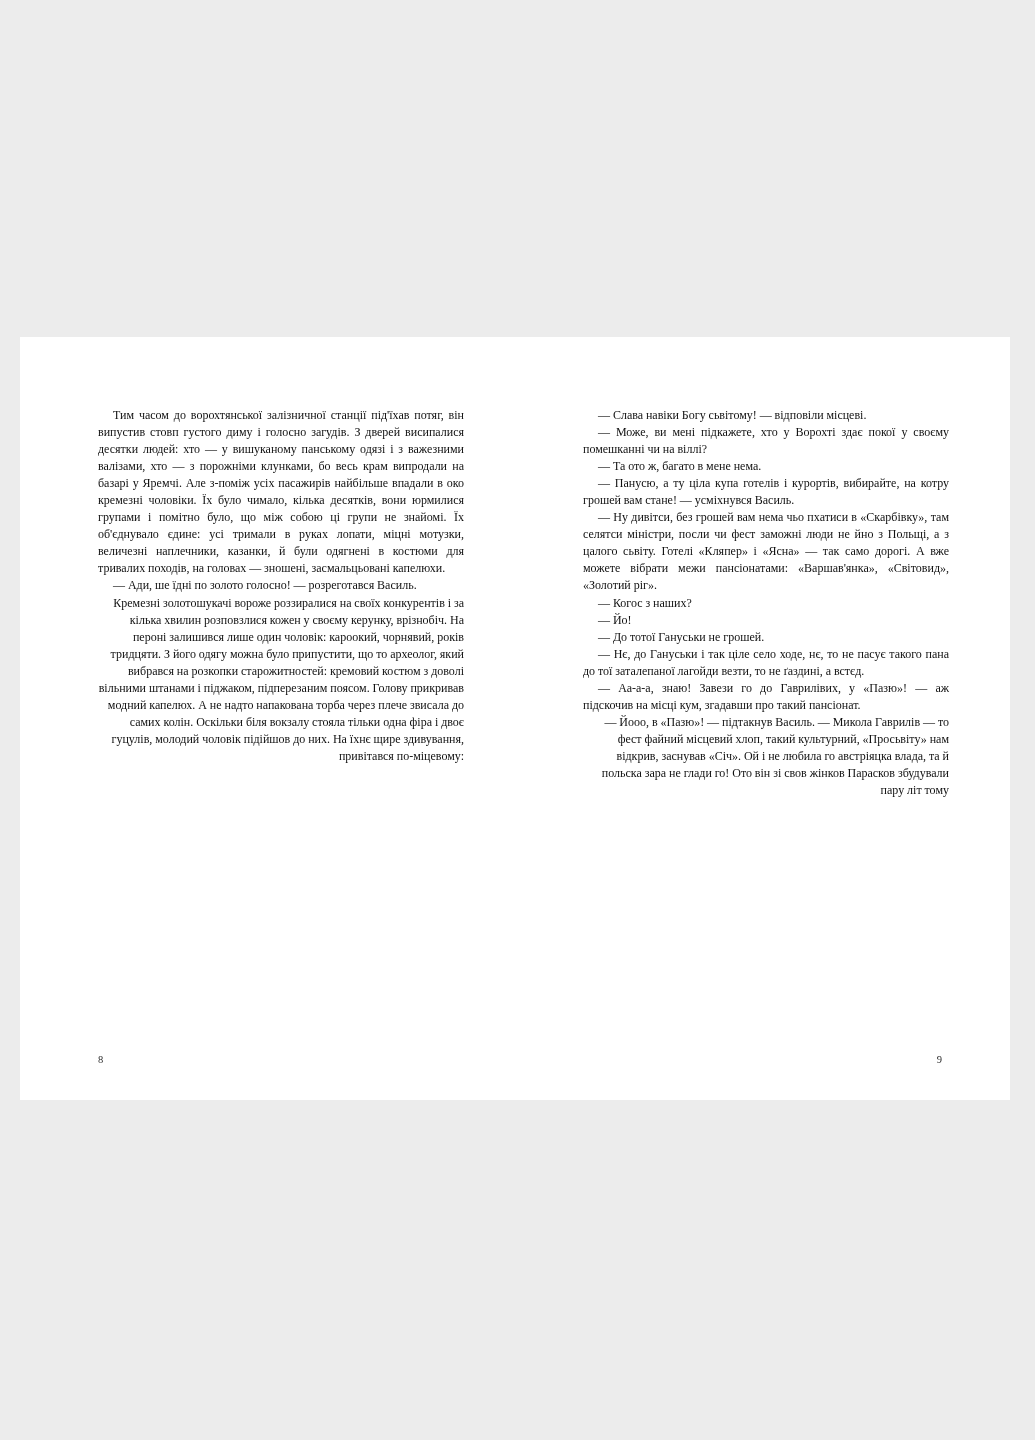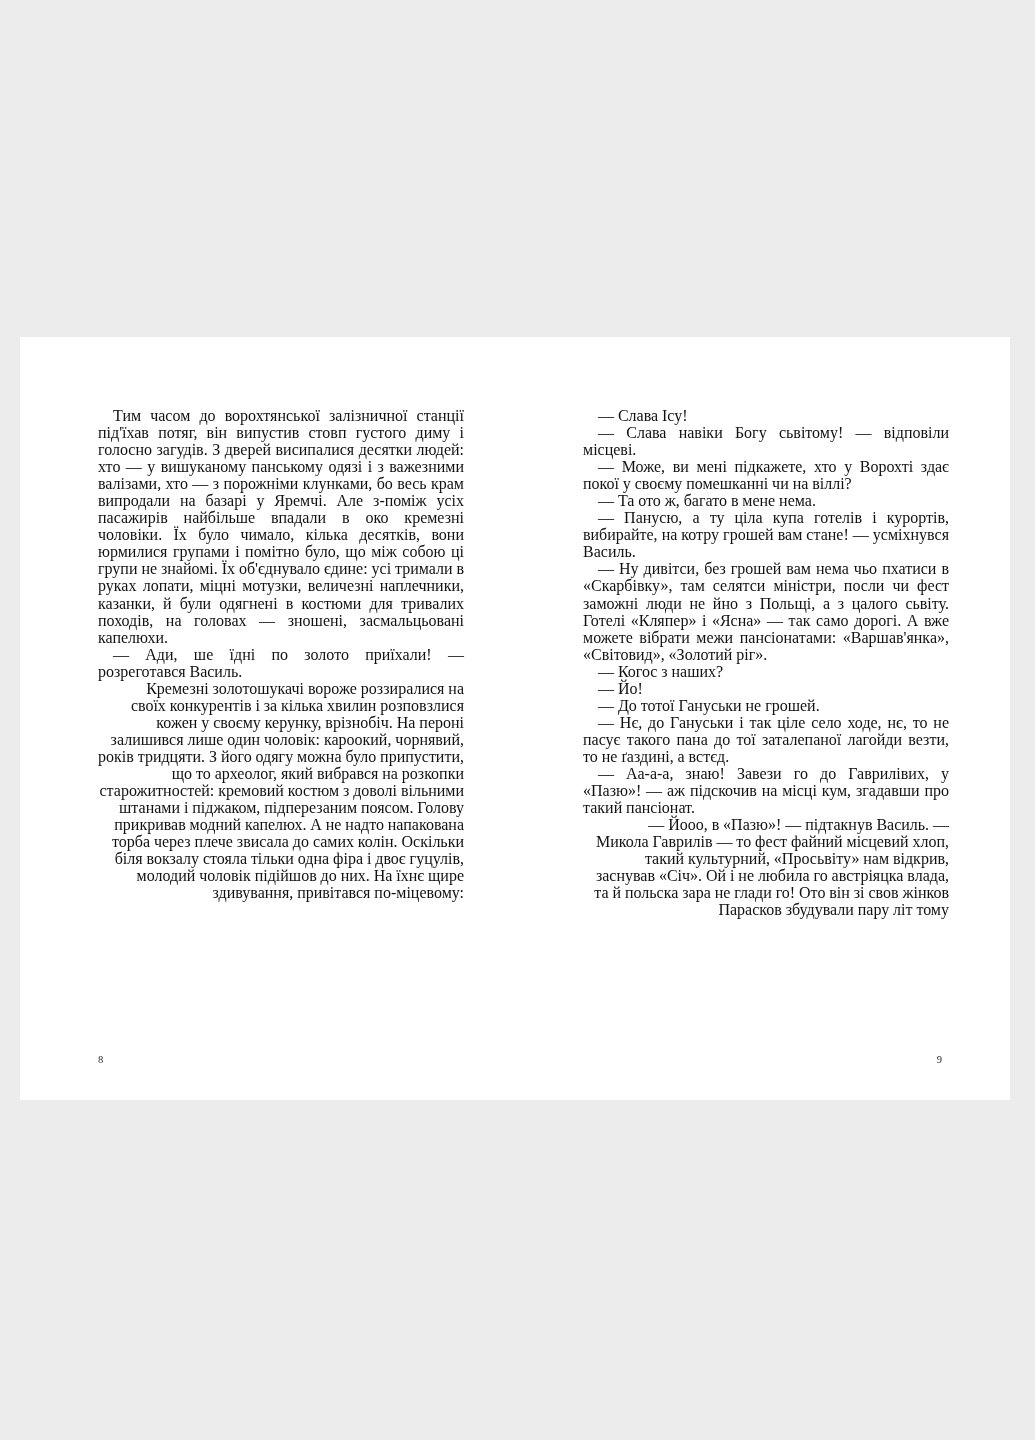--- a/index.html
+++ b/index.html
@@ -39,21 +39,21 @@
     width: 495px;
     height: 763px;
   }
   .page-half.left  { left: 0; }
   .page-half.right { left: 495px; }
 
   .textblock {
     position: absolute;
     top: 70px;
     width: 366px;
-    font-size: 16px;
+    font-size: 12px;
     line-height: 17.05px;
     color: #111111;
     text-align: justify;
     text-justify: inter-word;
     -webkit-hyphens: manual;
     hyphens: manual;
     word-spacing: -0.1px;
   }
   .page-half.left .textblock  { left: 78px; }
   .page-half.right .textblock { left: 68px; }
@@ -79,29 +79,28 @@
 </head>
 <body>
 
 <div id="stage">
   <div id="book-page">
     <div id="spread">
 
       <div class="page-half left">
         <div class="textblock">
           <p>Тим часом до ворохтянської залізничної станції під'їхав потяг, він випустив стовп густого диму і голосно загудів. З дверей висипалися десятки людей: хто — у вишуканому панському одязі і з важезними валізами, хто — з порожніми клунками, бо весь крам випродали на базарі у Яремчі. Але з-поміж усіх пасажирів найбільше впадали в око кремезні чоловіки. Їх було чимало, кілька десятків, вони юрмилися групами і помітно було, що між собою ці групи не знайомі. Їх об'єднувало єдине: усі тримали в руках лопати, міцні мотузки, величезні наплечники, казанки, й були одягнені в костюми для тривалих походів, на головах — зношені, засмальцьовані капелюхи.</p>
-          <p>— Ади, ше їдні по золото приїхали! — розреготався Василь.</p>
+          <p>— Ади, ше їдні по золото голосно! — розреготався Василь.</p>
           <p>Кремезні золотошукачі вороже роззиралися на своїх конкурентів і за кілька хвилин розповзлися кожен у своєму керунку, врізнобіч. На пероні залишився лише один чоловік: кароокий, чорнявий, років тридцяти. З його одягу можна було припустити, що то археолог, який вибрався на розкопки старожитностей: кремовий костюм з доволі вільними штанами і піджаком, підперезаним поясом. Голову прикривав модний капелюх. А не надто напакована торба через плече звисала до самих колін. Оскільки біля вокзалу стояла тільки одна фіра і двоє гуцулів, молодий чоловік підійшов до них. На їхнє щире здивування, привітався по-міцевому:</p>
         </div>
         <div class="folio">8</div>
       </div>
 
       <div class="page-half right">
         <div class="textblock">
-          <p>— Слава Ісу!</p>
           <p>— Слава навіки Богу сьвітому! — відповіли місцеві.</p>
           <p>— Може, ви мені підкажете, хто у Ворохті здає покої у своєму помешканні чи на віллі?</p>
           <p>— Та ото ж, багато в мене нема.</p>
           <p>— Панусю, а ту ціла купа готелів і курортів, вибирайте, на котру грошей вам стане! — усміхнувся Василь.</p>
           <p>— Ну дивітси, без грошей вам нема чьо пхатиси в «Скарбівку», там селятси міністри, посли чи фест заможні люди не йно з Польщі, а з цалого сьвіту. Готелі «Кляпер» і «Ясна» — так само дорогі. А вже можете вібрати межи пансіонатами: «Варшав'янка», «Світовид», «Золотий ріг».</p>
           <p>— Когос з наших?</p>
           <p>— Йо!</p>
           <p>— До тотої Гануськи не грошей.</p>
           <p>— Нє, до Гануськи і так ціле село ходе, нє, то не пасує такого пана до тої заталепаної лагойди везти, то не ґаздині, а встєд.</p>
           <p>— Аа-а-а, знаю! Завези го до Гаврилівих, у «Пазю»! — аж підскочив на місці кум, згадавши про такий пансіонат.</p>

